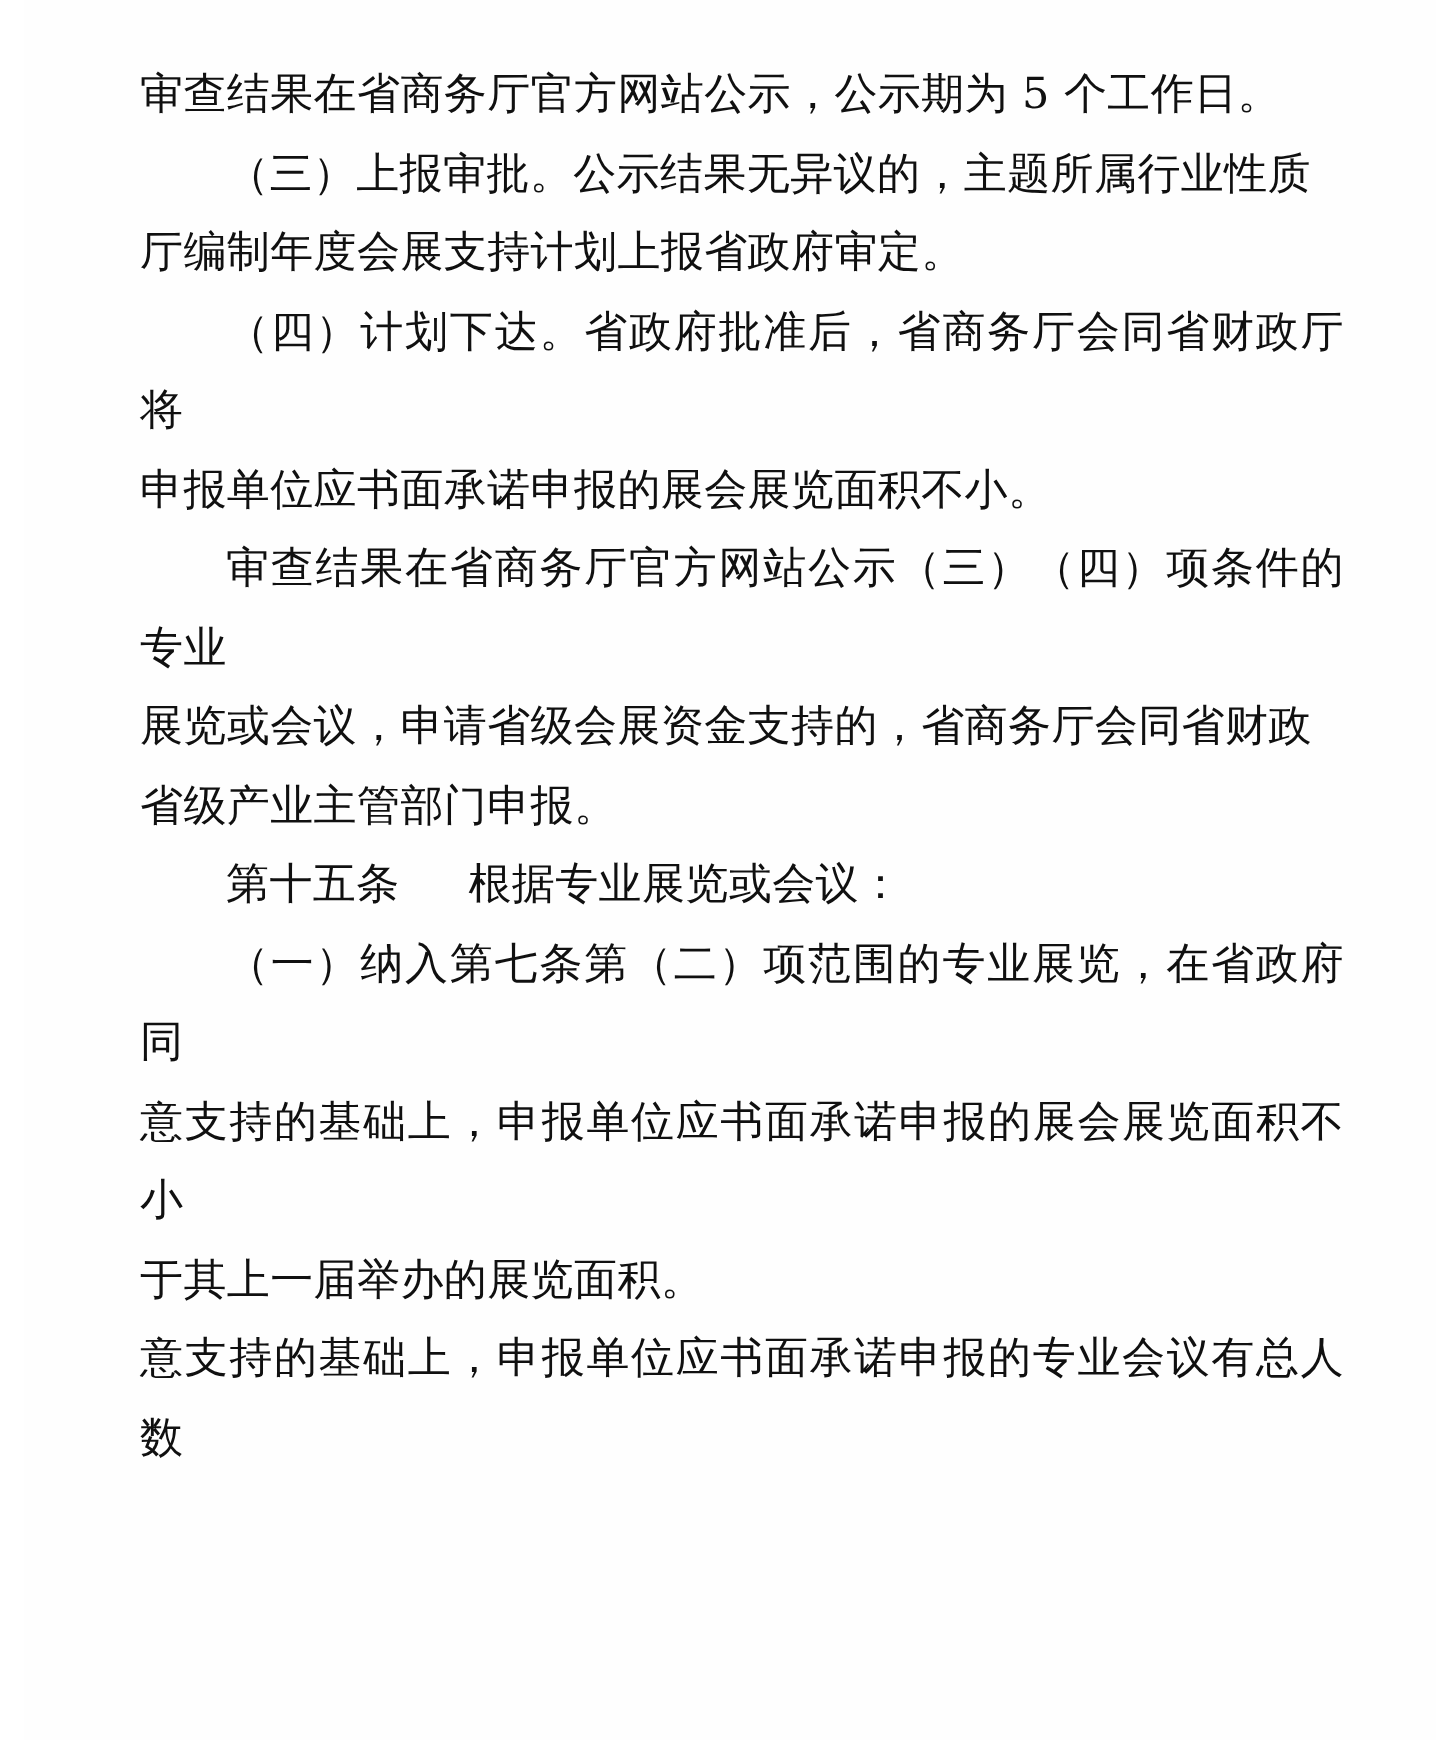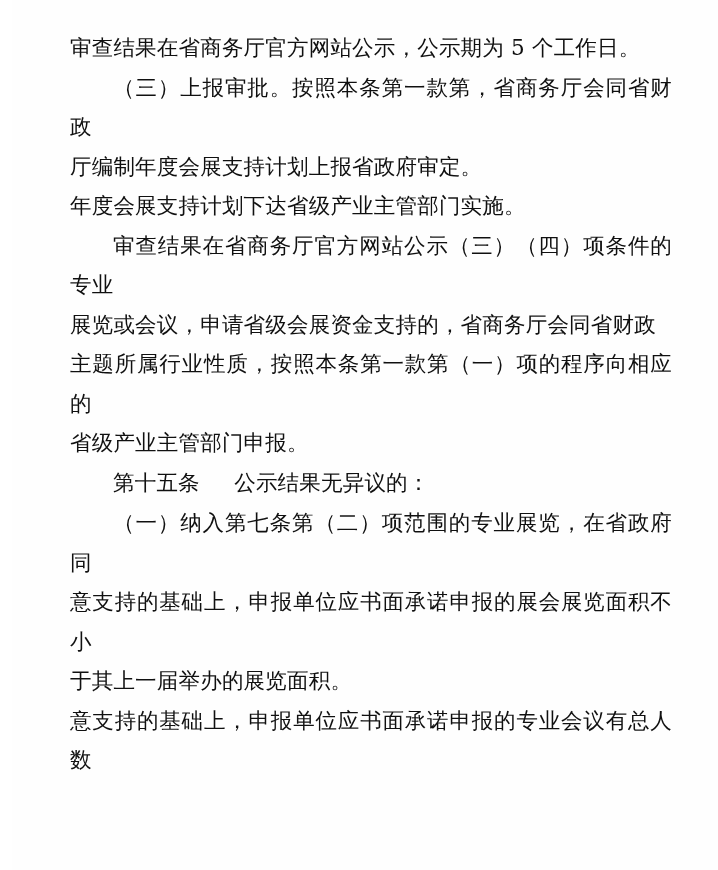--- a/index.html
+++ b/index.html
@@ -50,30 +50,30 @@
     width: 1.6em;
   }
 </style>
 </head>
 <body>
 
 <div id="page">
   <div class="doc-body">
 
     <p class="cont">审查结果在省商务厅官方网站公示，公示期为 5 个工作日。</p>
-    <p class="para">（三）上报审批。按照本条第一款第，省商务厅会同省财政</p>
+    <p class="para">（三）上报审批。公示结果无异议的，主题所属行业性质</p>
     <p class="cont">厅编制年度会展支持计划上报省政府审定。</p>
-    <p class="cont">年度会展支持计划下达省级产业主管部门实施。</p>
+    <p class="para">（四）计划下达。省政府批准后，省商务厅会同省财政厅将</p>
+    <p class="cont">申报单位应书面承诺申报的展会展览面积不小。</p>
     <p class="para">审查结果在省商务厅官方网站公示（三）（四）项条件的专业</p>
     <p class="cont">展览或会议，申请省级会展资金支持的，省商务厅会同省财政</p>
-    <p class="cont">主题所属行业性质，按照本条第一款第（一）项的程序向相应的</p>
     <p class="cont">省级产业主管部门申报。</p>
 
     <p class="para">
-      <span class="art-num">第十五条</span><span class="art-gap"></span><span>公示结果无异议的：</span>
+      <span class="art-num">第十五条</span><span class="art-gap"></span><span>根据专业展览或会议：</span>
     </p>
 
     <p class="para">（一）纳入第七条第（二）项范围的专业展览，在省政府同</p>
     <p class="cont">意支持的基础上，申报单位应书面承诺申报的展会展览面积不小</p>
     <p class="cont">于其上一届举办的展览面积。</p>
     <p class="cont">意支持的基础上，申报单位应书面承诺申报的专业会议有总人数</p>
 
   </div>
 </div>
 

